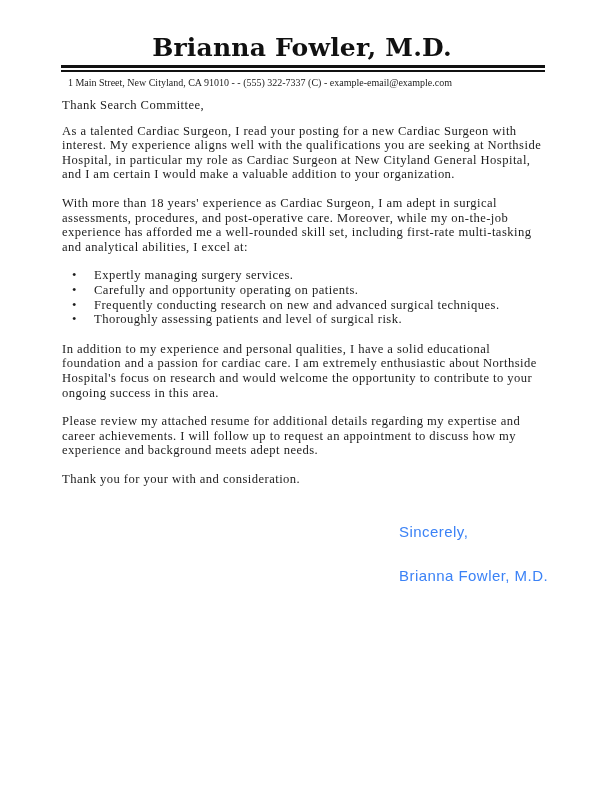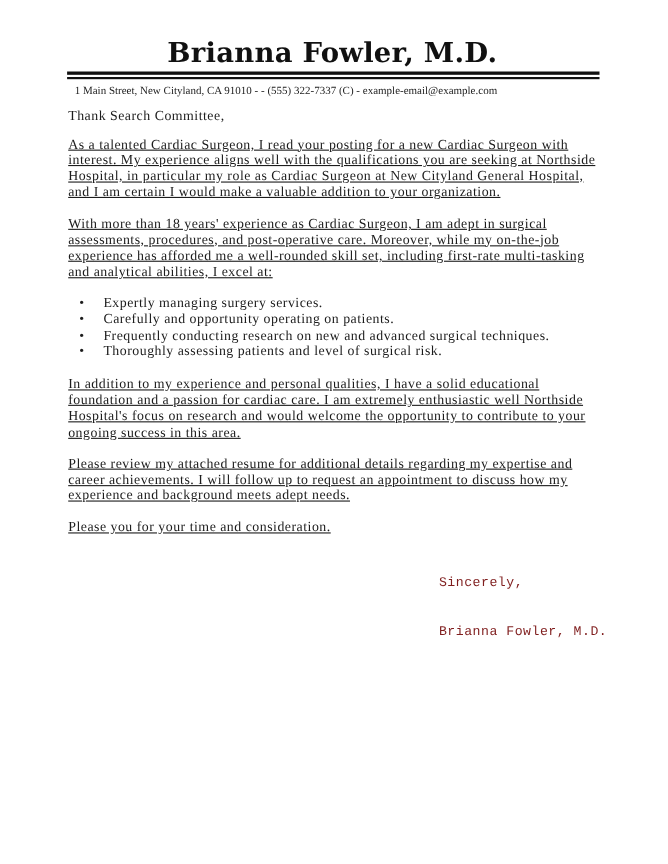--- a/index.html
+++ b/index.html
@@ -9,26 +9,26 @@
     .name { position: absolute; right: 62px; top: 34px; font-family: "DejaVu Serif", serif;
       font-weight: bold; font-size: 25px; letter-spacing: 0.2px; color: #111; white-space: nowrap; line-height: 28px; }
     .rule-thick { position: absolute; left: 61px; width: 484px; top: 65px; height: 3px; background: #111; }
     .rule-thin { position: absolute; left: 61px; width: 484px; top: 70px; height: 2px; background: #111; }
     .contact { position: absolute; right: 62px; top: 77px; font-family: "Liberation Serif", serif;
       font-size: 10px; color: #222; white-space: nowrap; line-height: 12px; }
     .body { position: absolute; left: 62px; top: 98px; width: 490px;
       font-family: "Liberation Serif", serif; font-size: 12.6px; line-height: 14.6px; letter-spacing: 0.45px; color: #1c1c1c; }
     .body p { margin: 0; }
     .salutation { margin-bottom: 11px !important; }
-    .para { margin-bottom: 14px !important; text-decoration: underline; }
+    .para { margin-bottom: 14px !important; }
     ul.bullets { margin: 0 0 15px 0; padding-left: 32px; list-style: none; }
     ul.bullets li { position: relative; }
     ul.bullets li::before { content: "\2022"; position: absolute; left: -22px; top: 0; }
-    .sign { position: absolute; left: 399px; font-family: Liberation Mono, monospace;
-      font-size: 12px; letter-spacing: 0.45px; color: #7f1d1d; white-space: nowrap; }
+    .sign { position: absolute; left: 399px; font-family: Liberation Sans, sans-serif;
+      font-size: 15px; letter-spacing: 0.45px; color: #3b82f6; white-space: nowrap; }
     .closing { top: 523px; }
     .signature { top: 567px; }
   </style>
 </head>
 <body>
 
 <div class="page">
   <div class="name">Brianna Fowler, M.D.</div>
   <div class="rule-thick"></div>
   <div class="rule-thin"></div>
@@ -37,20 +37,20 @@
   <div class="body">
     <p class="salutation">Thank Search Committee,</p>
     <p class="para">As a talented Cardiac Surgeon, I read your posting for a new Cardiac Surgeon with interest. My experience aligns well with the qualifications you are seeking at Northside Hospital, in particular my role as Cardiac Surgeon at New Cityland General Hospital, and I am certain I would make a valuable addition to your organization.</p>
     <p class="para">With more than 18 years' experience as Cardiac Surgeon, I am adept in surgical assessments, procedures, and post-operative care. Moreover, while my on-the-job experience has afforded me a well-rounded skill set, including first-rate multi-tasking and analytical abilities, I excel at:</p>
     <ul class="bullets">
       <li>Expertly managing surgery services.</li>
       <li>Carefully and opportunity operating on patients.</li>
       <li>Frequently conducting research on new and advanced surgical techniques.</li>
       <li>Thoroughly assessing patients and level of surgical risk.</li>
     </ul>
-    <p class="para">In addition to my experience and personal qualities, I have a solid educational foundation and a passion for cardiac care. I am extremely enthusiastic well Northside Hospital's focus on research and would welcome the opportunity to contribute to your ongoing success in this area.</p>
+    <p class="para">In addition to my experience and personal qualities, I have a solid educational foundation and a passion for cardiac care. I am extremely enthusiastic about Northside Hospital's focus on research and would welcome the opportunity to contribute to your ongoing success in this area.</p>
     <p class="para">Please review my attached resume for additional details regarding my expertise and career achievements. I will follow up to request an appointment to discuss how my experience and background meets adept needs.</p>
-    <p class="para">Please you for your time and consideration.</p>
+    <p class="para">Thank you for your with and consideration.</p>
   </div>
 
   <div class="sign closing">Sincerely,</div>
   <div class="sign signature">Brianna Fowler, M.D.</div>
 </div>
 
 </body></html>

